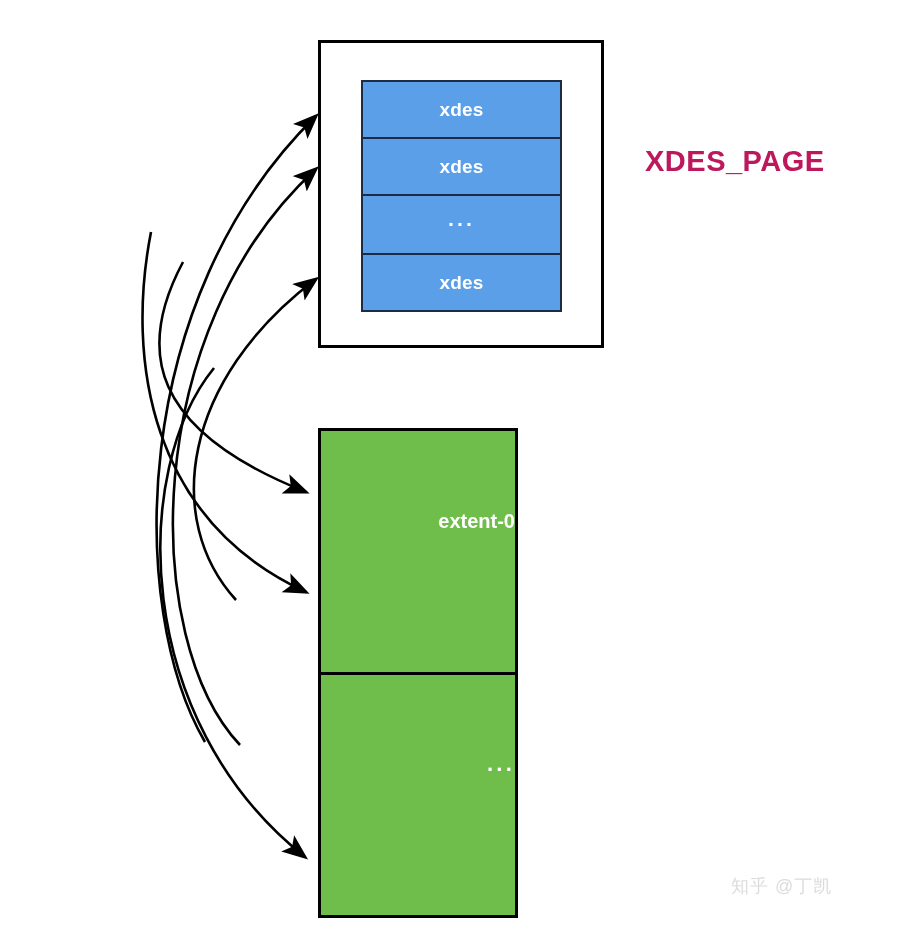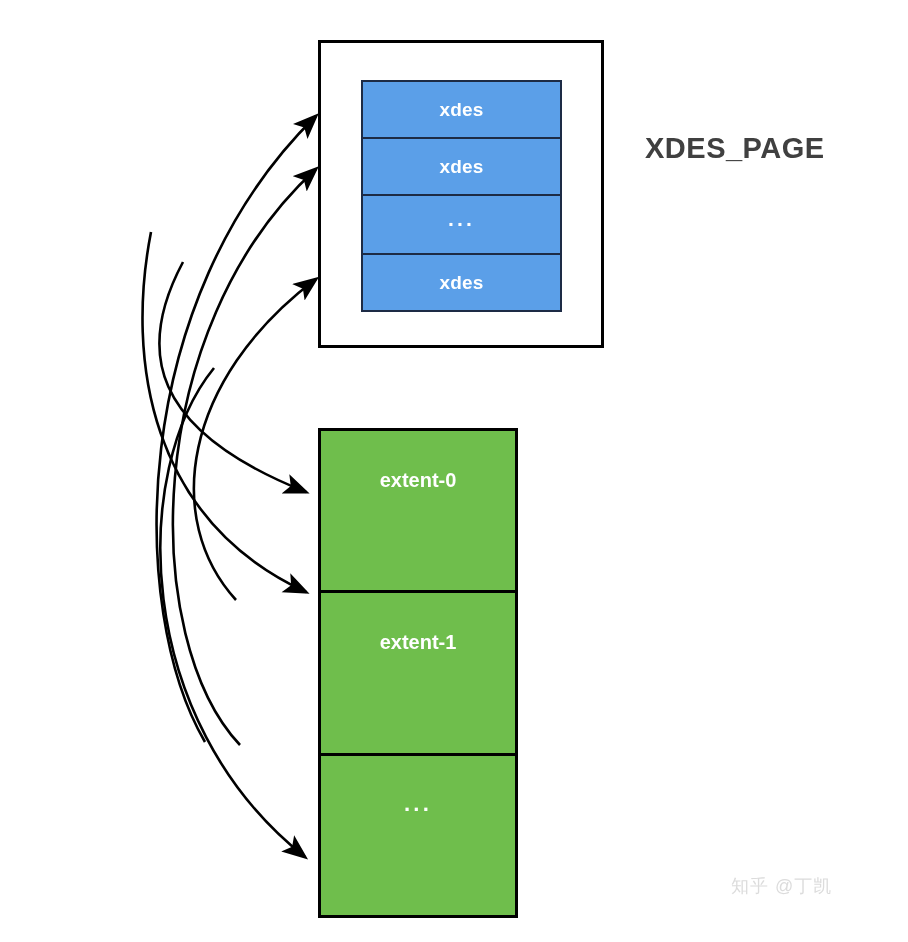--- a/index.html
+++ b/index.html
@@ -65,24 +65,24 @@
   .xdes-cell.ellipsis {
     font-size: 21px;
     letter-spacing: 2px;
     padding-bottom: 2px;
   }
 
   
   .page-caption {
     position: absolute;
     left: 645px;
-    top: 132px;
+    top: 145px;
     font-size: 29px;
     font-weight: bold;
-    color: #404040;
+    color: #be185d;
     letter-spacing: 0.5px;
     white-space: nowrap;
   }
 
   
   .extent-stack {
     position: absolute;
     left: 318px;
     top: 428px;
     width: 200px;
@@ -94,21 +94,21 @@
     flex-direction: column;
   }
   .extent-cell {
     flex: 1 1 0;
     box-sizing: border-box;
     background: #6fbe4c;
     border-bottom: 3px solid #000000;
     position: relative;
     display: flex;
     align-items: center;
-    justify-content: center;
+    justify-content: flex-end;
     color: #ffffff;
     font-size: 20px;
     font-weight: bold;
   }
   .extent-cell:last-child { border-bottom: none; }
   .extent-cell > span { position: relative; top: -30px; }
   .extent-cell.ellipsis > span {
     font-size: 22px;
     letter-spacing: 2px;
     top: -25px;
@@ -155,23 +155,20 @@
     <div class="xdes-cell ellipsis">···</div>
     <div class="xdes-cell">xdes</div>
   </div>
 
   <div class="page-caption">XDES_PAGE</div>
 
   <div class="extent-stack">
     <div class="extent-cell">
       <span>extent-0</span>
     </div>
-    <div class="extent-cell">
-      <span>extent-1</span>
-    </div>
     <div class="extent-cell ellipsis">
       <span>···</span>
     </div>
   </div>
 
   <div class="watermark">知乎 @丁凯</div>
 
 </div>
 
 </body></html>

